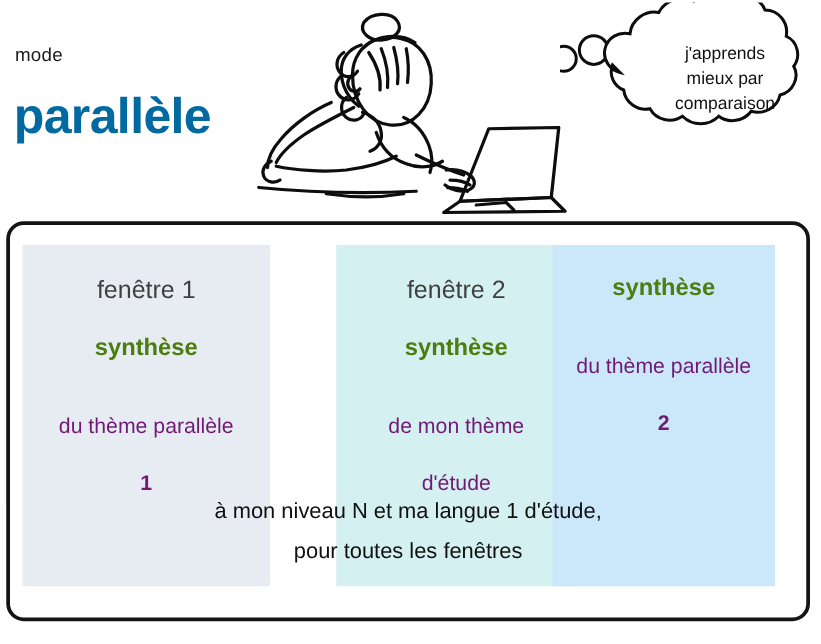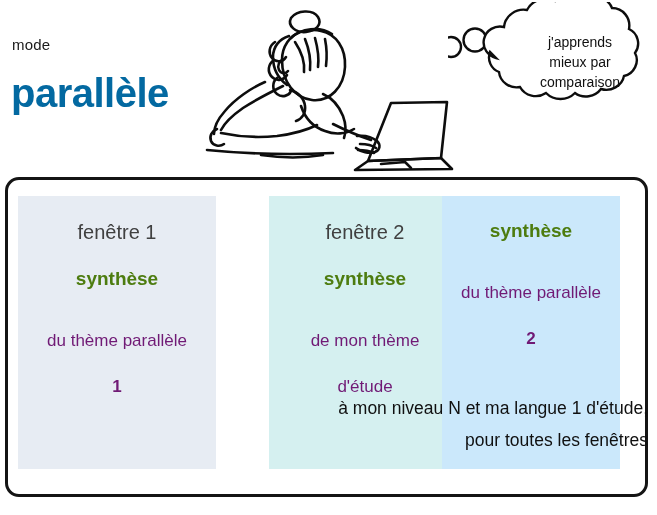--- a/index.html
+++ b/index.html
@@ -137,21 +137,21 @@
   .col-detail .emph {
     font-weight: bold;
   }
 
   
   #caption {
     position: absolute;
     left: 5px;
     top: 392px;
     width: 643px;
-    text-align: right;
+    text-align: center;
     font-size: 17.5px;
     color: #101010;
     line-height: 1.85;
     white-space: pre-line;
     pointer-events: none;
   }
 </style>
 </head>
 <body>
 

